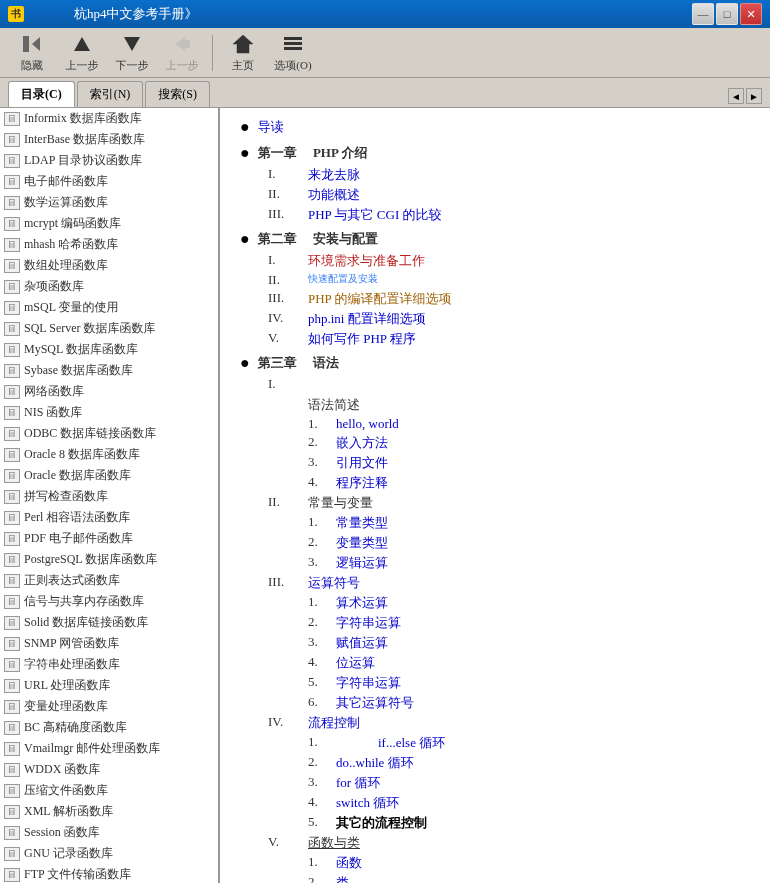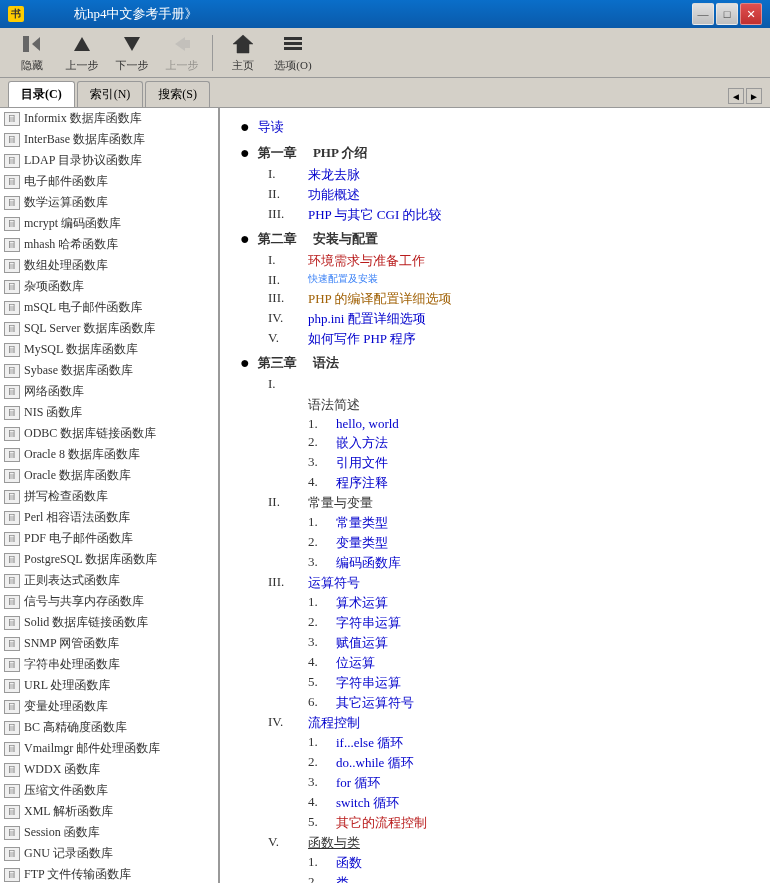--- a/index.html
+++ b/index.html
@@ -331,21 +331,21 @@
         <div class="sidebar-item">
           <div class="sidebar-item-icon">目</div>
           <span>数组处理函数库</span>
         </div>
         <div class="sidebar-item">
           <div class="sidebar-item-icon">目</div>
           <span>杂项函数库</span>
         </div>
         <div class="sidebar-item">
           <div class="sidebar-item-icon">目</div>
-          <span>mSQL 电子邮件函数库</span>
+          <span>mSQL 变量的使用</span>
         </div>
         <div class="sidebar-item">
           <div class="sidebar-item-icon">目</div>
           <span>SQL Server 数据库函数库</span>
         </div>
         <div class="sidebar-item">
           <div class="sidebar-item-icon">目</div>
           <span>MySQL 数据库函数库</span>
         </div>
         <div class="sidebar-item">
@@ -532,21 +532,21 @@
         <div style="display: flex; align-items: flex-start; margin-bottom: 2px; padding-left: 68px;">
           <span style="min-width: 28px; font-size: 13px; color: rgb(51, 51, 51);">1.</span>
           <a href="#" style="color: rgb(0, 0, 204); text-decoration: none; font-size: 13px;">常量类型</a>
         </div>
         <div style="display: flex; align-items: flex-start; margin-bottom: 2px; padding-left: 68px;">
           <span style="min-width: 28px; font-size: 13px; color: rgb(51, 51, 51);">2.</span>
           <a href="#" style="color: rgb(0, 0, 204); text-decoration: none; font-size: 13px;">变量类型</a>
         </div>
         <div style="display: flex; align-items: flex-start; margin-bottom: 2px; padding-left: 68px;">
           <span style="min-width: 28px; font-size: 13px; color: rgb(51, 51, 51);">3.</span>
-          <a href="#" style="color: rgb(0, 0, 204); text-decoration: none; font-size: 13px;">编码函数库</a>
+          <a href="#" style="color: rgb(0, 0, 204); text-decoration: none; font-size: 13px;">逻辑运算</a>
         </div>
         <div style="display: flex; align-items: flex-start; margin-bottom: 2px; padding-left: 28px;">
           <span style="min-width: 40px; font-size: 13px; color: rgb(51, 51, 51);">III.</span>
           <a href="#" style="color: rgb(0, 0, 204); text-decoration: none; font-size: 13px;">运算符号</a>
         </div>
         <div style="display: flex; align-items: flex-start; margin-bottom: 2px; padding-left: 68px;">
           <span style="min-width: 28px; font-size: 13px; color: rgb(51, 51, 51);">1.</span>
           <a href="#" style="color: rgb(0, 0, 204); text-decoration: none; font-size: 13px;">算术运算</a>
         </div>
         <div style="display: flex; align-items: flex-start; margin-bottom: 2px; padding-left: 68px;">
@@ -568,37 +568,37 @@
         <div style="display: flex; align-items: flex-start; margin-bottom: 2px; padding-left: 68px;">
           <span style="min-width: 28px; font-size: 13px; color: rgb(51, 51, 51);">6.</span>
           <a href="#" style="color: rgb(0, 0, 204); text-decoration: none; font-size: 13px;">其它运算符号</a>
         </div>
         <div style="display: flex; align-items: flex-start; margin-bottom: 2px; padding-left: 28px;">
           <span style="min-width: 40px; font-size: 13px; color: rgb(51, 51, 51);">IV.</span>
           <a href="#" style="color: rgb(0, 0, 204); text-decoration: none; font-size: 13px;">流程控制</a>
         </div>
         <div style="display: flex; align-items: flex-start; margin-bottom: 2px; padding-left: 68px;">
           <span style="min-width: 28px; font-size: 13px; color: rgb(51, 51, 51);">1.</span>
-          <a href="#" style="color: rgb(0, 0, 204); text-decoration: none; font-size: 13px;">if...else 循环</a>
+          <a href="#" style="color: rgb(0, 0, 204); text-decoration: none; font-size: 13px; margin-left: 42px;">if...else 循环</a>
         </div>
         <div style="display: flex; align-items: flex-start; margin-bottom: 2px; padding-left: 68px;">
           <span style="min-width: 28px; font-size: 13px; color: rgb(51, 51, 51);">2.</span>
           <a href="#" style="color: rgb(0, 0, 204); text-decoration: none; font-size: 13px;">do..while 循环</a>
         </div>
         <div style="display: flex; align-items: flex-start; margin-bottom: 2px; padding-left: 68px;">
           <span style="min-width: 28px; font-size: 13px; color: rgb(51, 51, 51);">3.</span>
           <a href="#" style="color: rgb(0, 0, 204); text-decoration: none; font-size: 13px;">for 循环</a>
         </div>
         <div style="display: flex; align-items: flex-start; margin-bottom: 2px; padding-left: 68px;">
           <span style="min-width: 28px; font-size: 13px; color: rgb(51, 51, 51);">4.</span>
           <a href="#" style="color: rgb(0, 0, 204); text-decoration: none; font-size: 13px;">switch 循环</a>
         </div>
         <div style="display: flex; align-items: flex-start; margin-bottom: 2px; padding-left: 68px;">
           <span style="min-width: 28px; font-size: 13px; color: rgb(51, 51, 51);">5.</span>
-          <a href="#" style="color: #b91c1c; text-decoration: none; font-size: 13px;">其它的流程控制</a>
+          <a href="#" style="color: #000000; text-decoration: none; font-size: 13px; font-weight: bold;">其它的流程控制</a>
         </div>
         <div style="display: flex; align-items: flex-start; margin-bottom: 2px; padding-left: 28px;">
           <span style="min-width: 40px; font-size: 13px; color: rgb(51, 51, 51);">V.</span>
           <span style="font-size: 13px; color: rgb(51, 51, 51); text-decoration: underline;">函数与类</span>
         </div>
         <div style="display: flex; align-items: flex-start; margin-bottom: 2px; padding-left: 68px;">
           <span style="min-width: 28px; font-size: 13px; color: rgb(51, 51, 51);">1.</span>
           <a href="#" style="color: rgb(0, 0, 204); text-decoration: none; font-size: 13px;">函数</a>
         </div>
         <div style="display: flex; align-items: flex-start; margin-bottom: 2px; padding-left: 68px;">

